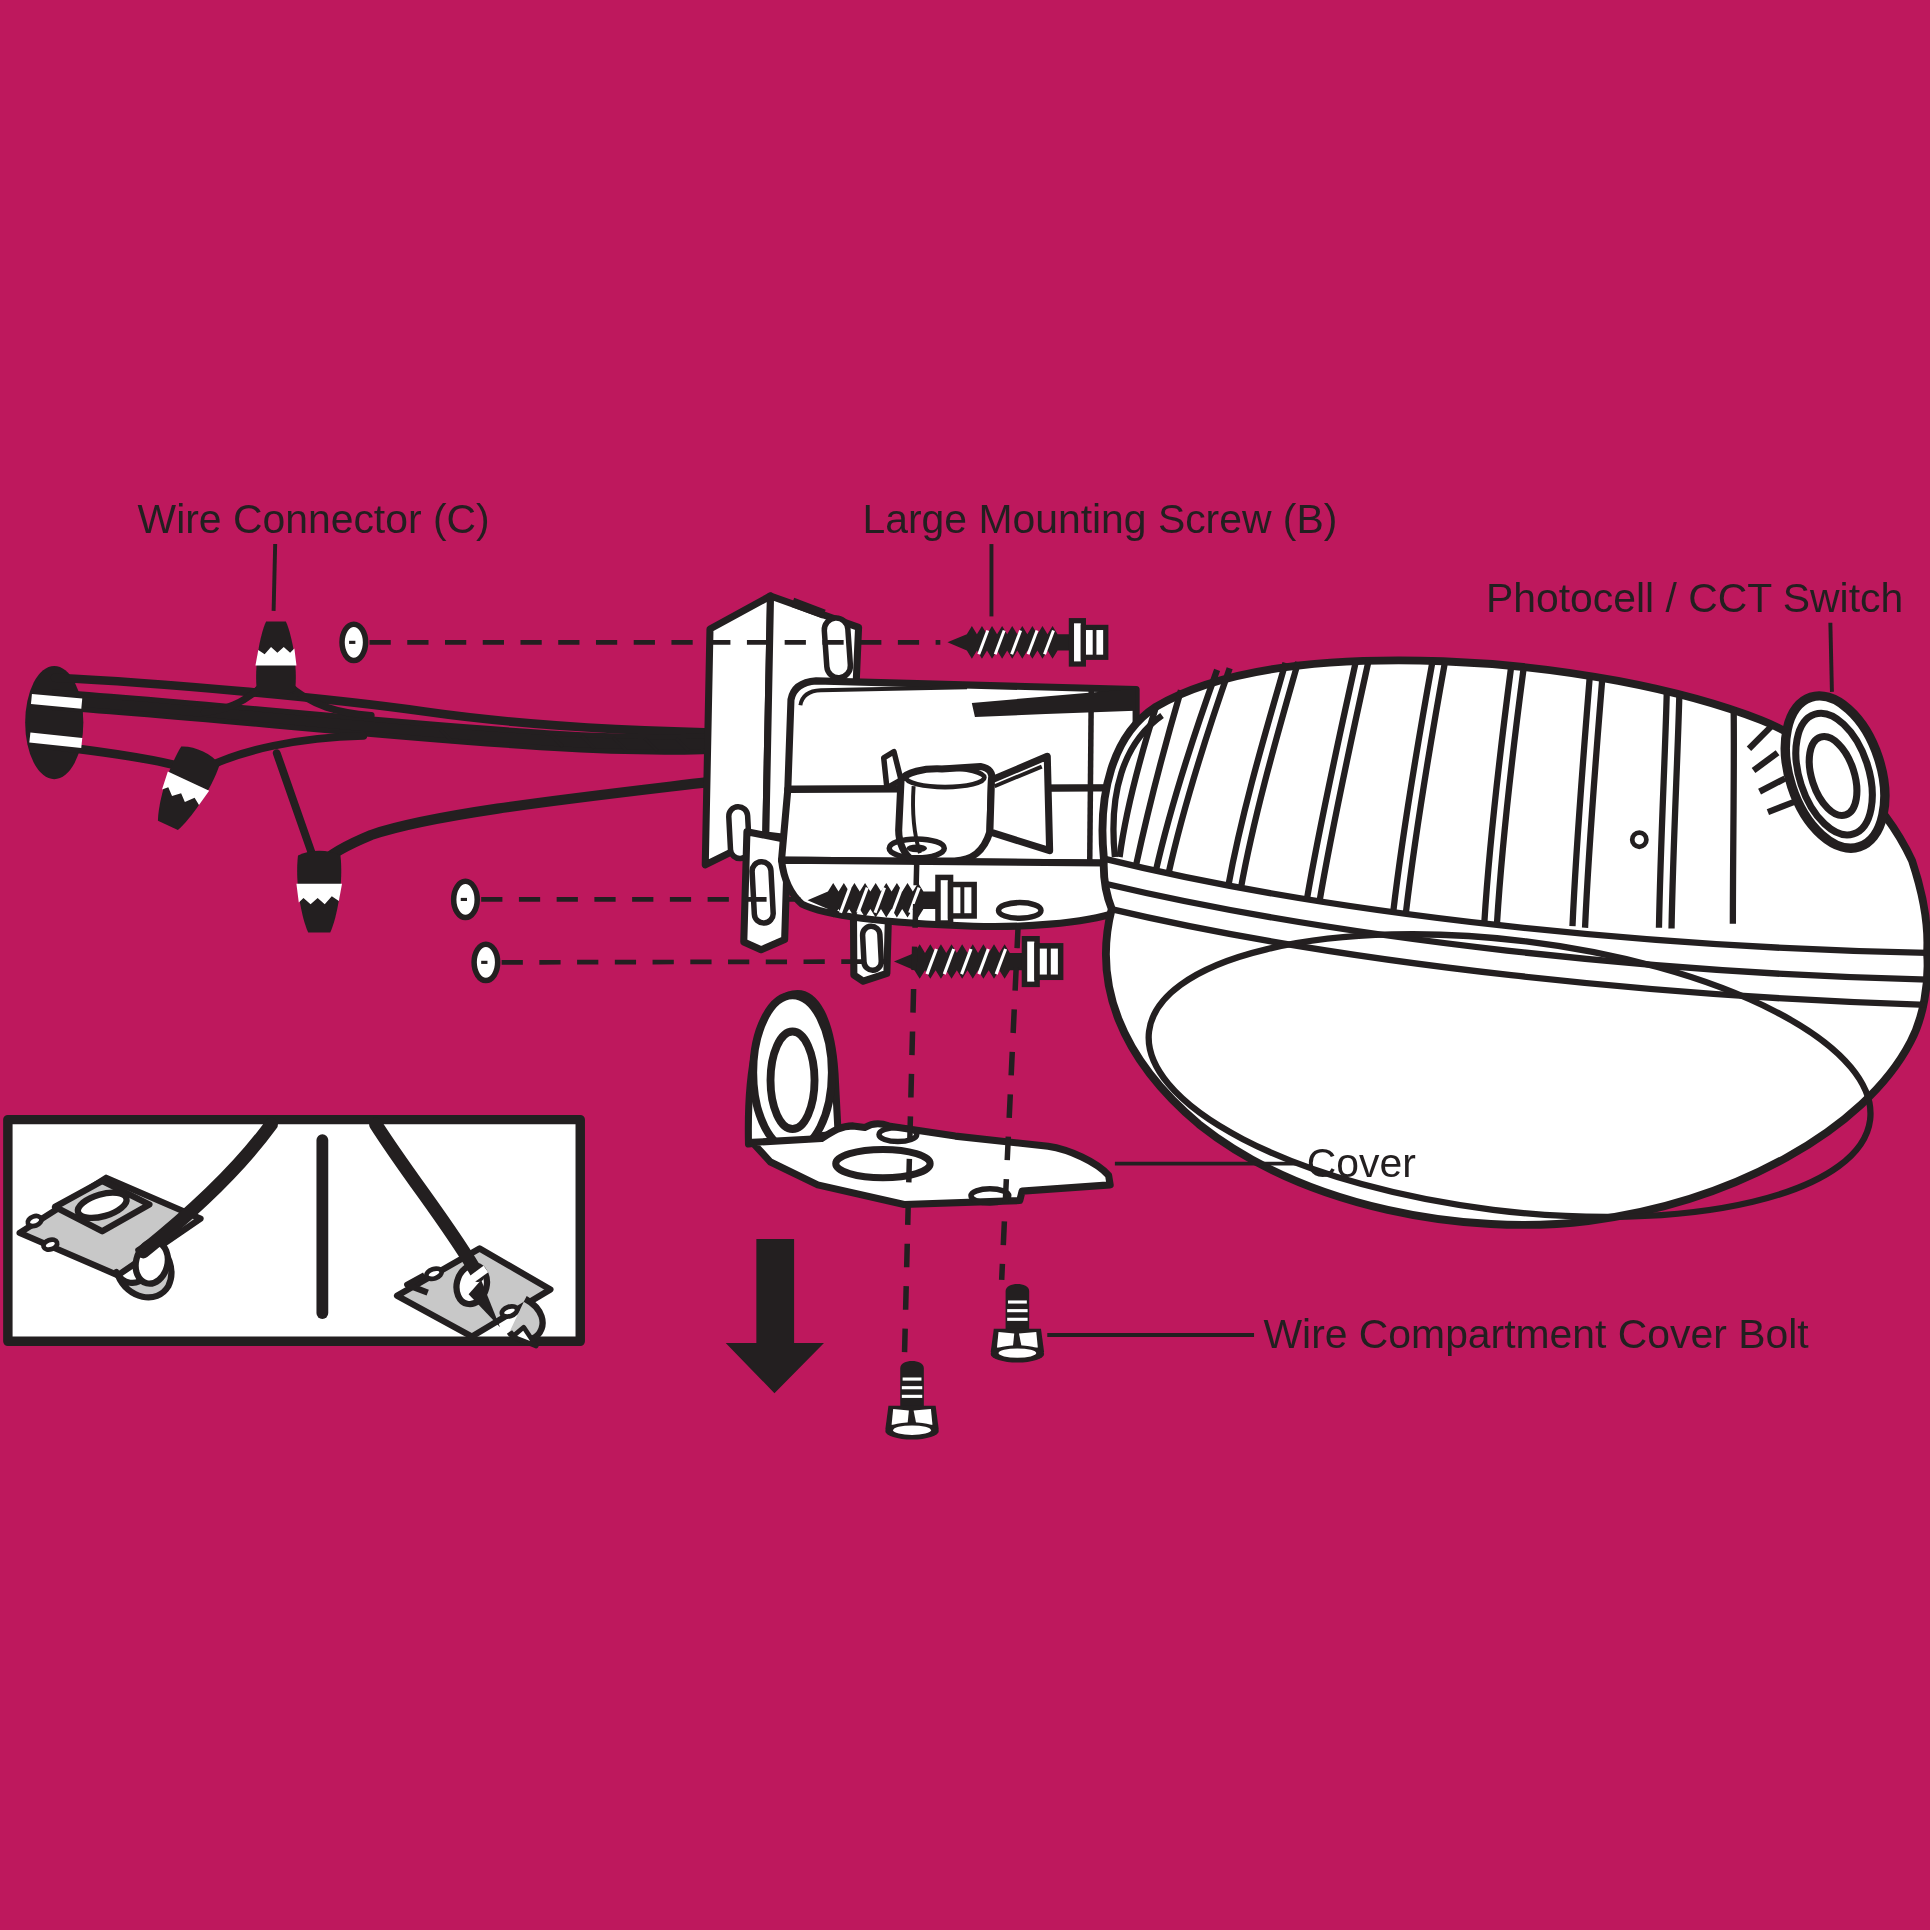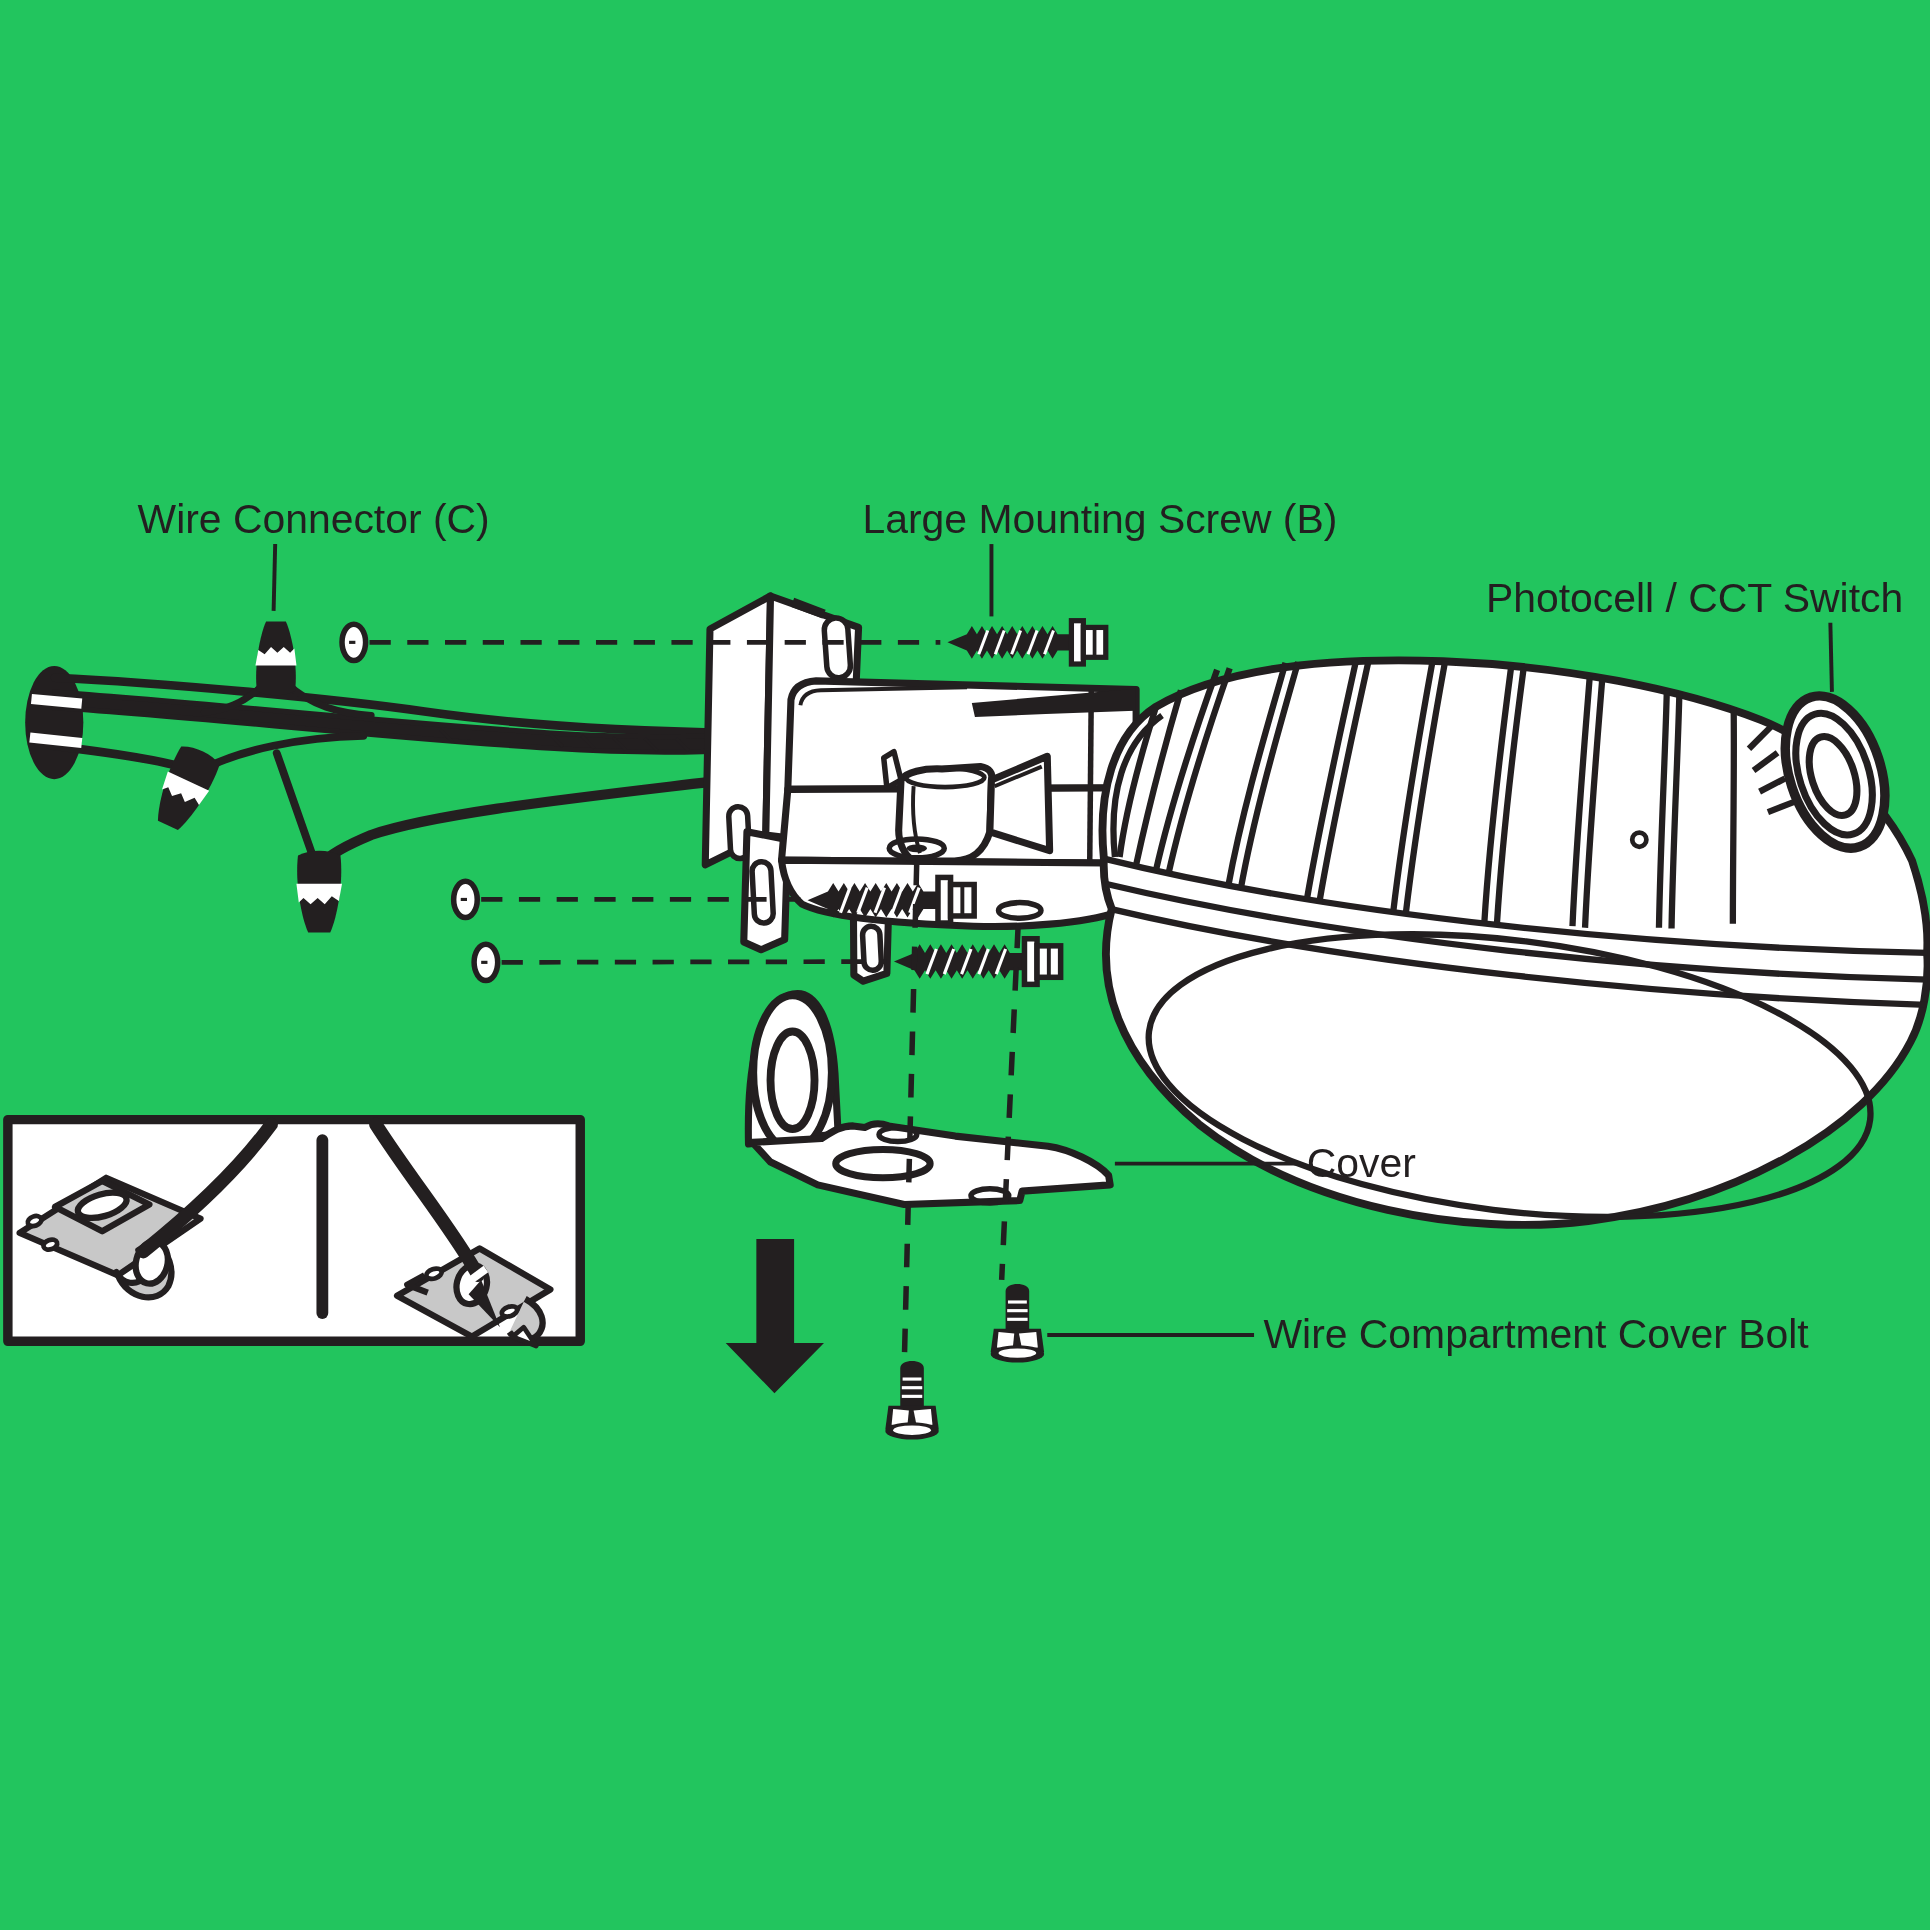--- a/index.html
+++ b/index.html
@@ -1,16 +1,16 @@
 <!DOCTYPE html>
 <html style="font-size:12.6px"><head>
 <meta charset="utf-8">
 <style>
   html,body{margin:0;padding:0;background:#ffffff;width:1931px;height:1931px;}
-  .canvas{position:relative;width:1931px;height:1931px;background:#22c55e;overflow:hidden;}
+  .canvas{position:relative;width:1931px;height:1931px;background:#be185d;overflow:hidden;}
   svg{position:absolute;left:0;top:0;}
   .lbl{font-family:"Liberation Sans",sans-serif;font-size:52px;fill:#231f20;}
   .ln{stroke:#231f20;fill:none;}
   .wfill{fill:#ffffff;stroke:#231f20;}
   .gfill{fill:#c8c8c8;stroke:#231f20;}
   .dark{fill:#231f20;stroke:none;}
 </style>
 </head>
 <body>
 

